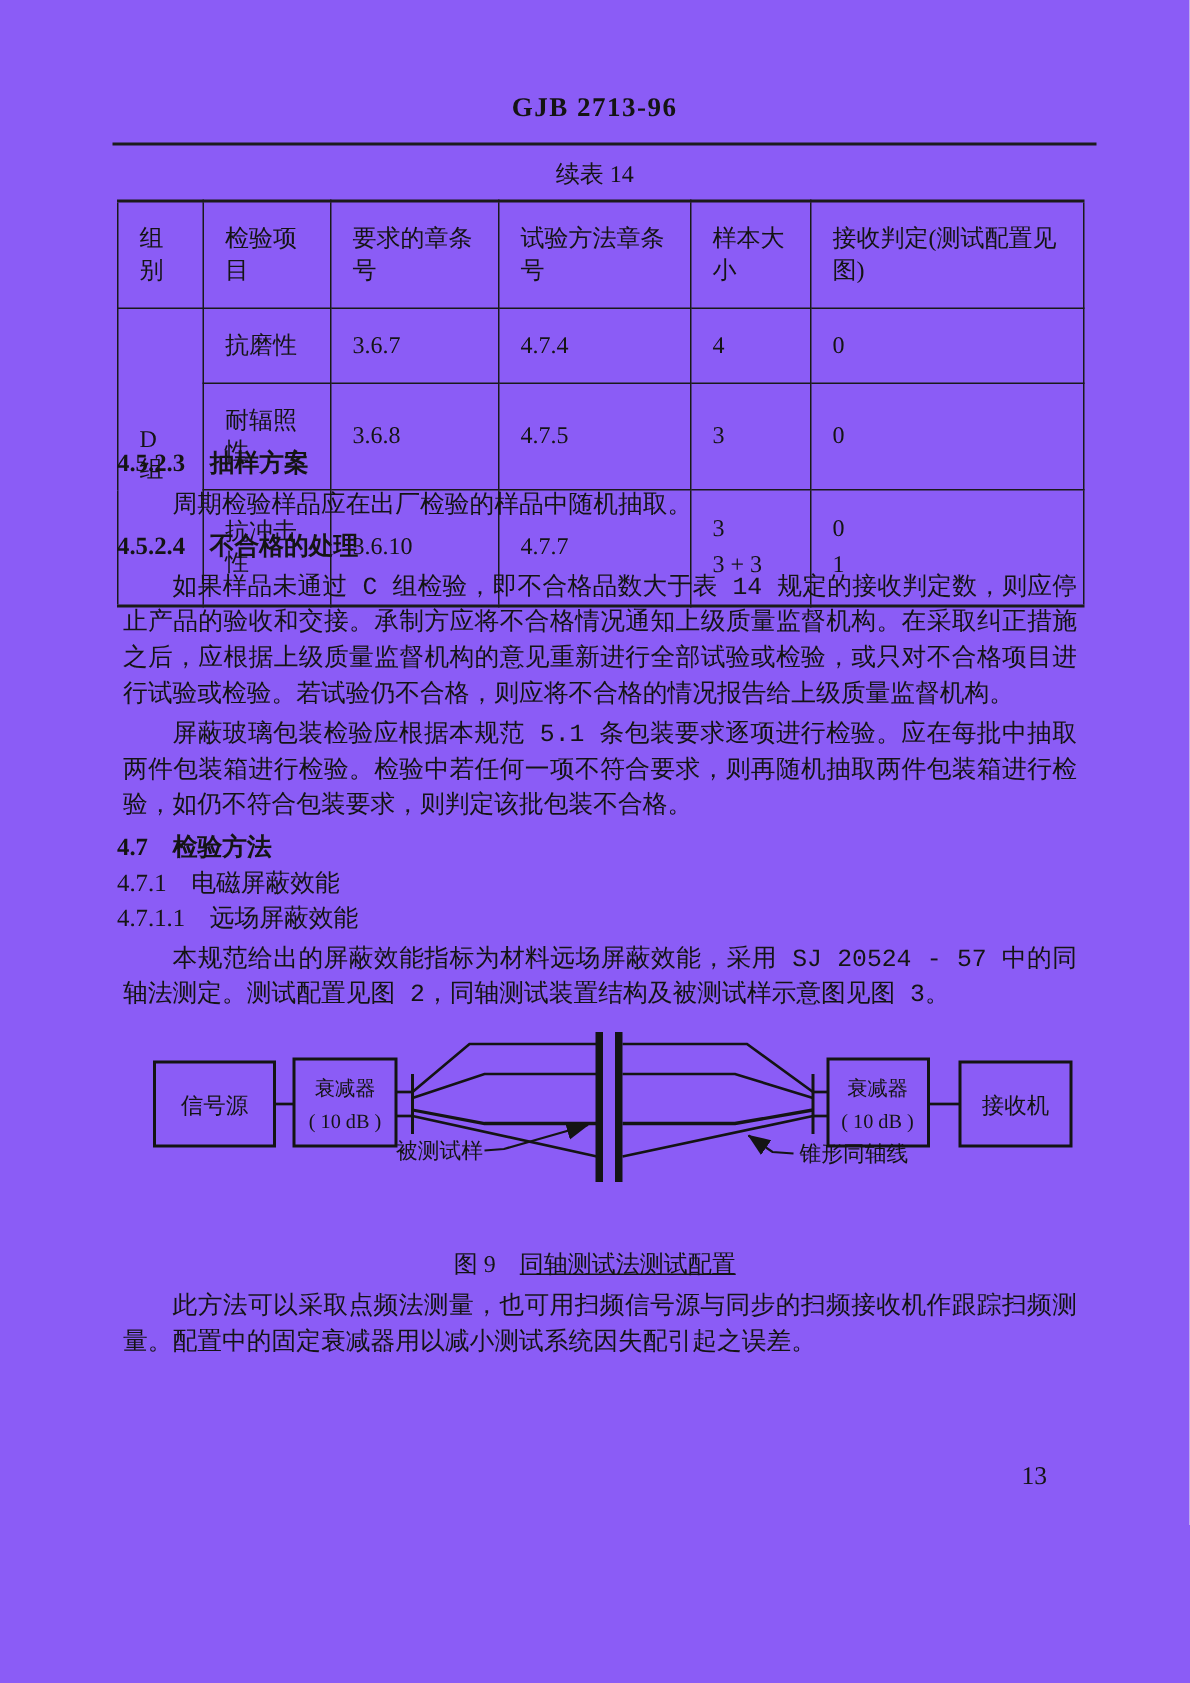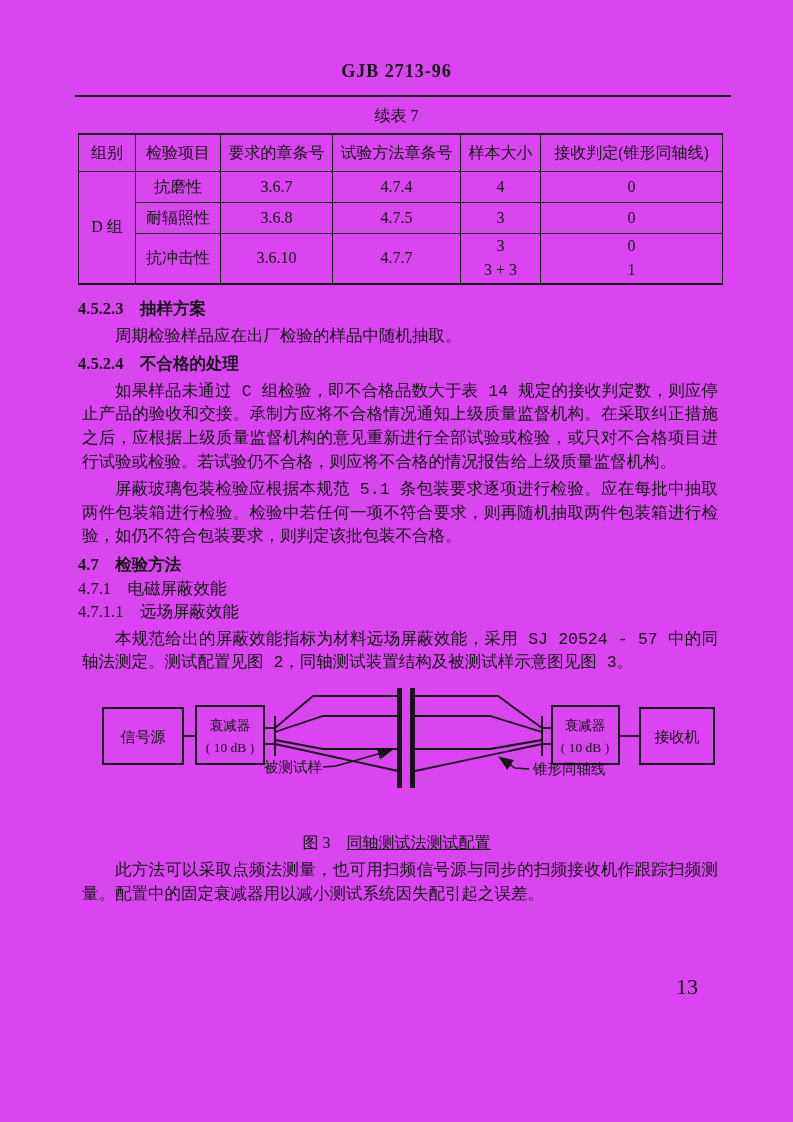--- a/index.html
+++ b/index.html
@@ -1,20 +1,20 @@
 <!DOCTYPE html>
 <html><head>
 <meta charset="utf-8">
 <style>
   html,body{margin:0;padding:0;background:#e8e8e8;}
   .page{
     position:relative;
     width:793px;height:1122px;
     margin:0 auto;
-    background:#d946ef;
+    background:#8b5cf6;
     font-family:"Liberation Serif","DejaVu Serif",serif;
     color:#141414;
     overflow:hidden;
   }
   .doc-header{
     position:absolute;top:61px;left:0;width:100%;
     text-align:center;font-weight:bold;font-size:18px;letter-spacing:1px;
   }
   .header-rule{
     position:absolute;top:95px;left:75px;width:656px;height:2px;
@@ -28,22 +28,22 @@
     position:absolute;top:133px;left:78px;width:644px;
     border-collapse:collapse;
     border-top:2.5px solid #1a1a1a;
     border-bottom:2.5px solid #1a1a1a;
     border-left:1.2px solid #1a1a1a;
     border-right:1.2px solid #1a1a1a;
     font-size:16px;table-layout:fixed;
   }
   table.spec th, table.spec td{
     border:1.2px solid #1a1a1a;
-    text-align:center;vertical-align:middle;
-    font-weight:normal;padding:0;
+    text-align:left;vertical-align:middle;
+    font-weight:normal;padding:14px;
   }
   table.spec thead th{height:36px;}
   table.spec tr.r{height:31px;}
   table.spec tr.r-tall{height:50px;}
   .stack div{line-height:24px;}
   .text-block{
     position:absolute;left:78px;width:644px;
     font-size:16.5px;line-height:23.6px;
     text-align:justify;
   }
@@ -53,51 +53,51 @@
   .hd{font-weight:bold;}
   .hd .t{margin-left:1em;font-family:Liberation Serif, serif;}
   .hd-light{font-weight:normal;}
   .figure-wrap{position:absolute;top:686px;left:78px;width:644px;height:118px;}
   .fig-caption{
     position:absolute;top:833px;left:0;width:100%;
     text-align:center;font-size:16px;
   }
   .fig-caption .t{margin-left:1em;text-decoration:underline;}
   .page-number{
-    position:absolute;top:974px;right:95px;font-size:22px;
+    position:absolute;top:974px;right:95px;font-size:17px;
   }
   svg text{font-family:"Liberation Serif","DejaVu Serif",serif;fill:#141414;}
 </style>
 </head>
 <body>
 
 <div class="page">
 
   <div class="doc-header">GJB 2713-96</div>
   <div class="header-rule"></div>
 
-  <div class="table-caption">续表 7</div>
+  <div class="table-caption">续表 14</div>
 
   <table class="spec">
     <colgroup>
       <col style="width:57px">
         <col style="width:85px">
         <col style="width:112px">
       <col style="width:128px">
         <col style="width:80px">
         <col style="width:182px">
     </colgroup>
     <thead>
       <tr>
         <th>组别</th>
         <th>检验项目</th>
         <th>要求的章条号</th>
         <th>试验方法章条号</th>
         <th>样本大小</th>
-        <th>接收判定(锥形同轴线)</th>
+        <th>接收判定(测试配置见图)</th>
       </tr>
     </thead>
     <tbody>
       <tr class="r">
         <td rowspan="3">D 组</td>
         <td>抗磨性</td>
         <td>3.6.7</td>
         <td>4.7.4</td>
         <td>4</td>
         <td>0</td>
@@ -183,21 +183,21 @@
       <text x="599" y="56" font-size="15" text-anchor="middle">接收机</text>
 
       <text x="186" y="86" font-size="14.5">被测试样</text>
       <polyline points="245,81 258,80 314,64" fill="none" stroke="#141414" stroke-width="1.5" marker-end="url(#ah)"></polyline>
 
       <text x="455" y="88" font-size="14.5">锥形同轴线</text>
       <polyline points="451,83 437,82 421,71" fill="none" stroke="#141414" stroke-width="1.5" marker-end="url(#ah)"></polyline>
     </svg>
   </div>
 
-  <div class="fig-caption"><span>图 3</span><span class="t">同轴测试法测试配置</span></div>
+  <div class="fig-caption"><span>图 9</span><span class="t">同轴测试法测试配置</span></div>
 
   <div class="text-block tb2">
     <p>此方法可以采取点频法测量，也可用扫频信号源与同步的扫频接收机作跟踪扫频测量。配置中的固定衰减器用以减小测试系统因失配引起之误差。</p>
   </div>
 
   <div class="page-number">13</div>
 
 </div>
 
 </body></html>

